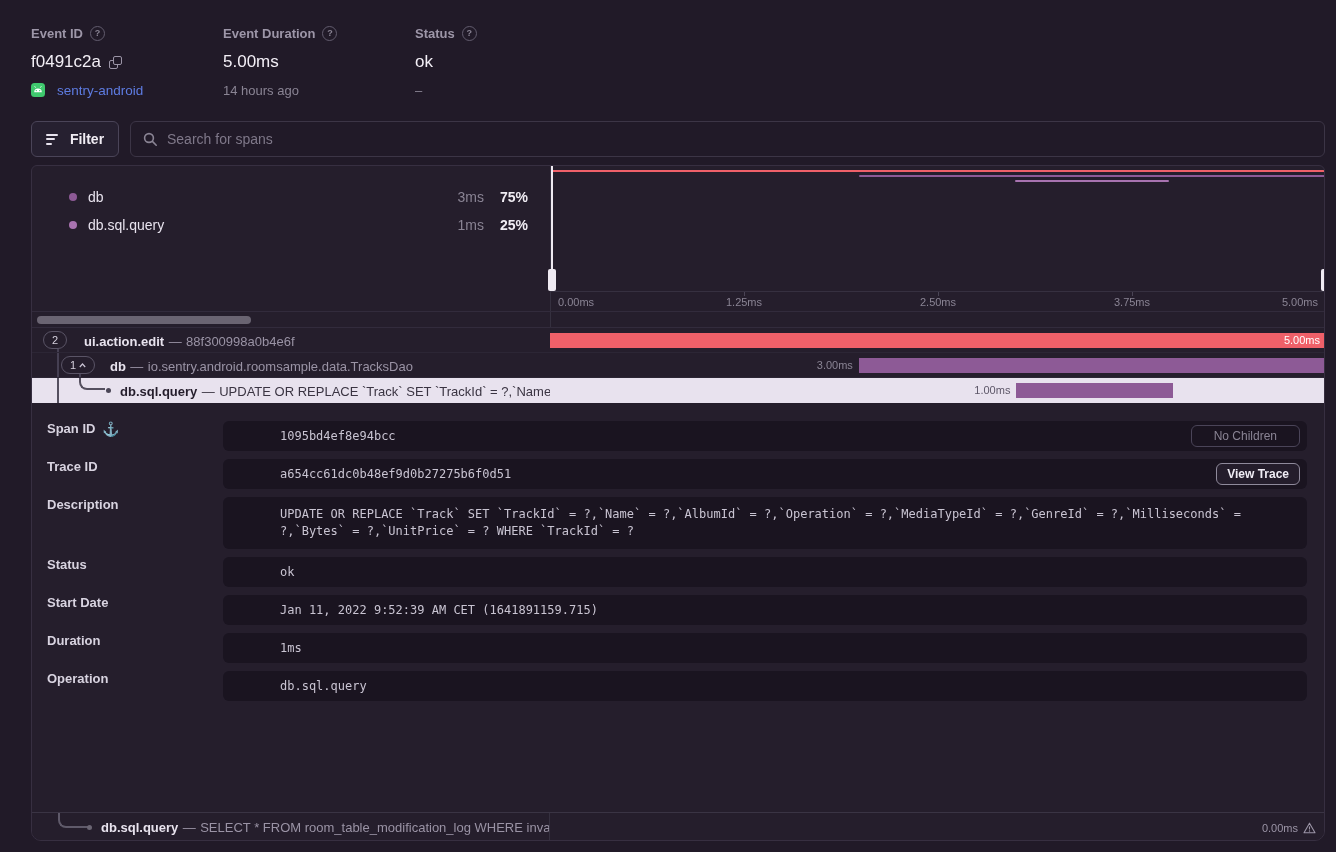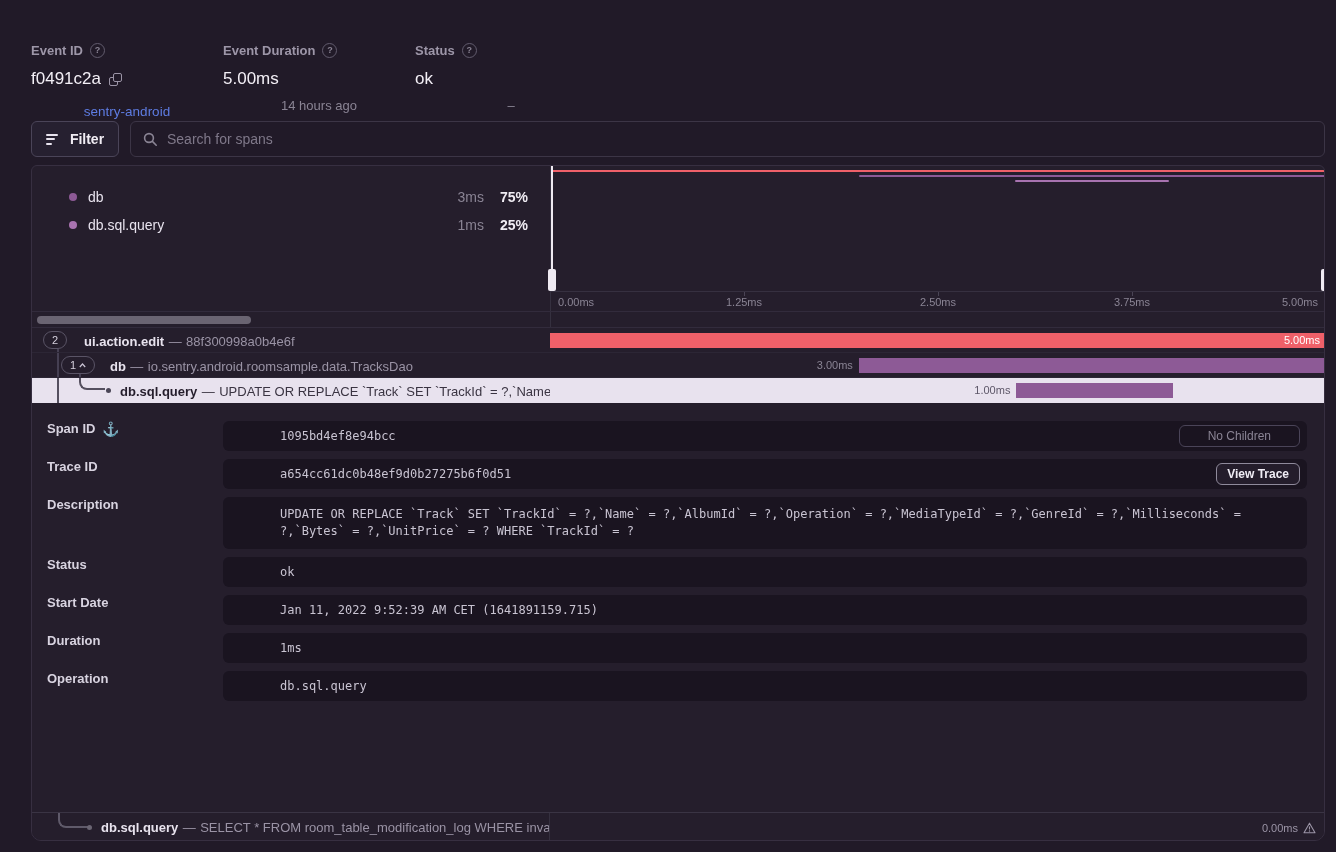--- a/index.html
+++ b/index.html
@@ -1,26 +1,26 @@
 <!DOCTYPE html>
 <html><head>
 <meta charset="utf-8">
 <style>
   * { margin:0; padding:0; box-sizing:border-box; }
   html,body { width:1336px; height:852px; background:#211a28; overflow:hidden;
     font-family:"Liberation Sans", sans-serif; }
 
   
-  .header { position:absolute; left:31px; top:24px; display:flex;margin-top:17px; }
+  .header { position:absolute; left:31px; top:24px; display:flex; }
   .hcol { width:192px; }
   .hlabel { display:flex; align-items:center; gap:7px; font-size:13px; font-weight:bold; color:#9d96a8; height:18px; }
   .qicon { width:15px; height:15px; border:1px solid #625c6e; border-radius:50%; color:#8a8494;
     font-size:9px; font-weight:bold; display:flex; align-items:center; justify-content:center; }
   .hvalue { margin-top:9px; font-size:17px; color:#f3eff6; display:flex; align-items:center; gap:8px; height:22px; }
-  .hsub { margin-top:8px; font-size:13px; color:#8a8494; display:flex; align-items:center; gap:6px; height:18px;flex-direction:column; }
+  .hsub { margin-top:8px; font-size:13px; color:#8a8494; display:flex; align-items:center; gap:12px; height:18px; }
   .copy-ic { position:relative; width:13px; height:13px; display:inline-block; }
   .copy-ic i { position:absolute; width:9px; height:9px; border:1.4px solid #9b94a6; border-radius:2px; }
   .copy-ic i:first-child { left:0; bottom:0; }
   .copy-ic i:last-child { right:0; top:0; background:#211a28; }
   .proj-link { color:#5e7ce2; font-size:13.5px; text-decoration:none; }
 
   
   .toolbar { position:absolute; left:31px; top:121px; width:1294px; display:flex; gap:11px; }
   .filter-btn { width:88px; height:36px; border:1px solid #4a4458; border-radius:6px; background:#262030;
     display:flex; align-items:center; justify-content:center; gap:12px; color:#f0ecf3; font-size:14px; font-weight:bold; cursor:pointer; }
@@ -81,21 +81,21 @@
   .chev { display:inline-block; width:7px; height:5px; }
 
   
   .details { position:absolute; left:0; top:237px; width:100%; padding:18px 17px 0 15px; }
   .drow { display:flex; align-items:flex-start; margin-bottom:8px; }
   .dlabel { width:176px; font-size:13px; font-weight:bold; color:#d8d3e0; display:flex; align-items:center; gap:7px; }
   .dbox { flex:1; min-height:30px; background:#1a1420; border-radius:6px; display:flex; align-items:center;
     padding:4px 10px; position:relative; }
   .dval { font-family:"DejaVu Sans Mono", monospace; font-size:12px; color:#c9c4d2; line-height:17px;margin-left:47px; }
   .badge { position:absolute; right:7px; top:50%; transform:translateY(-50%); border:1px solid #4a4458; border-radius:6px;
-    padding:3px 28px; font-size:12px; color:#8a8494; background:#1a1420; }
+    padding:3px 22px; font-size:12px; color:#8a8494; background:#1a1420; }
   .vt-btn { position:absolute; right:7px; top:50%; transform:translateY(-50%); border:1px solid #8f8a9b; border-radius:6px;
     padding:3px 10px; font-size:12px; font-weight:bold; color:#f0edf5; background:#241d2b; cursor:pointer; }
   .anchor-ic { color:#8a8494; font-size:14px; line-height:14px; }
 
   
   .sticky-row { position:absolute; left:0; top:646px; width:100%; height:29px; border-top:1px solid #3a3444; background:#251e2c; }
   .sticky-row .names { position:absolute; left:0; top:0; width:518px; height:100%; overflow:hidden; white-space:nowrap; border-right:1px solid #35303f; }
   .sticky-row .op-txt, .sticky-row .desc-txt { line-height:29px; }
   .s-elbow { position:absolute; left:26px; top:0; width:31px; height:15px; border-left:2px solid #5f5a6a;
     border-bottom:2px solid #5f5a6a; border-bottom-left-radius:8px; }

